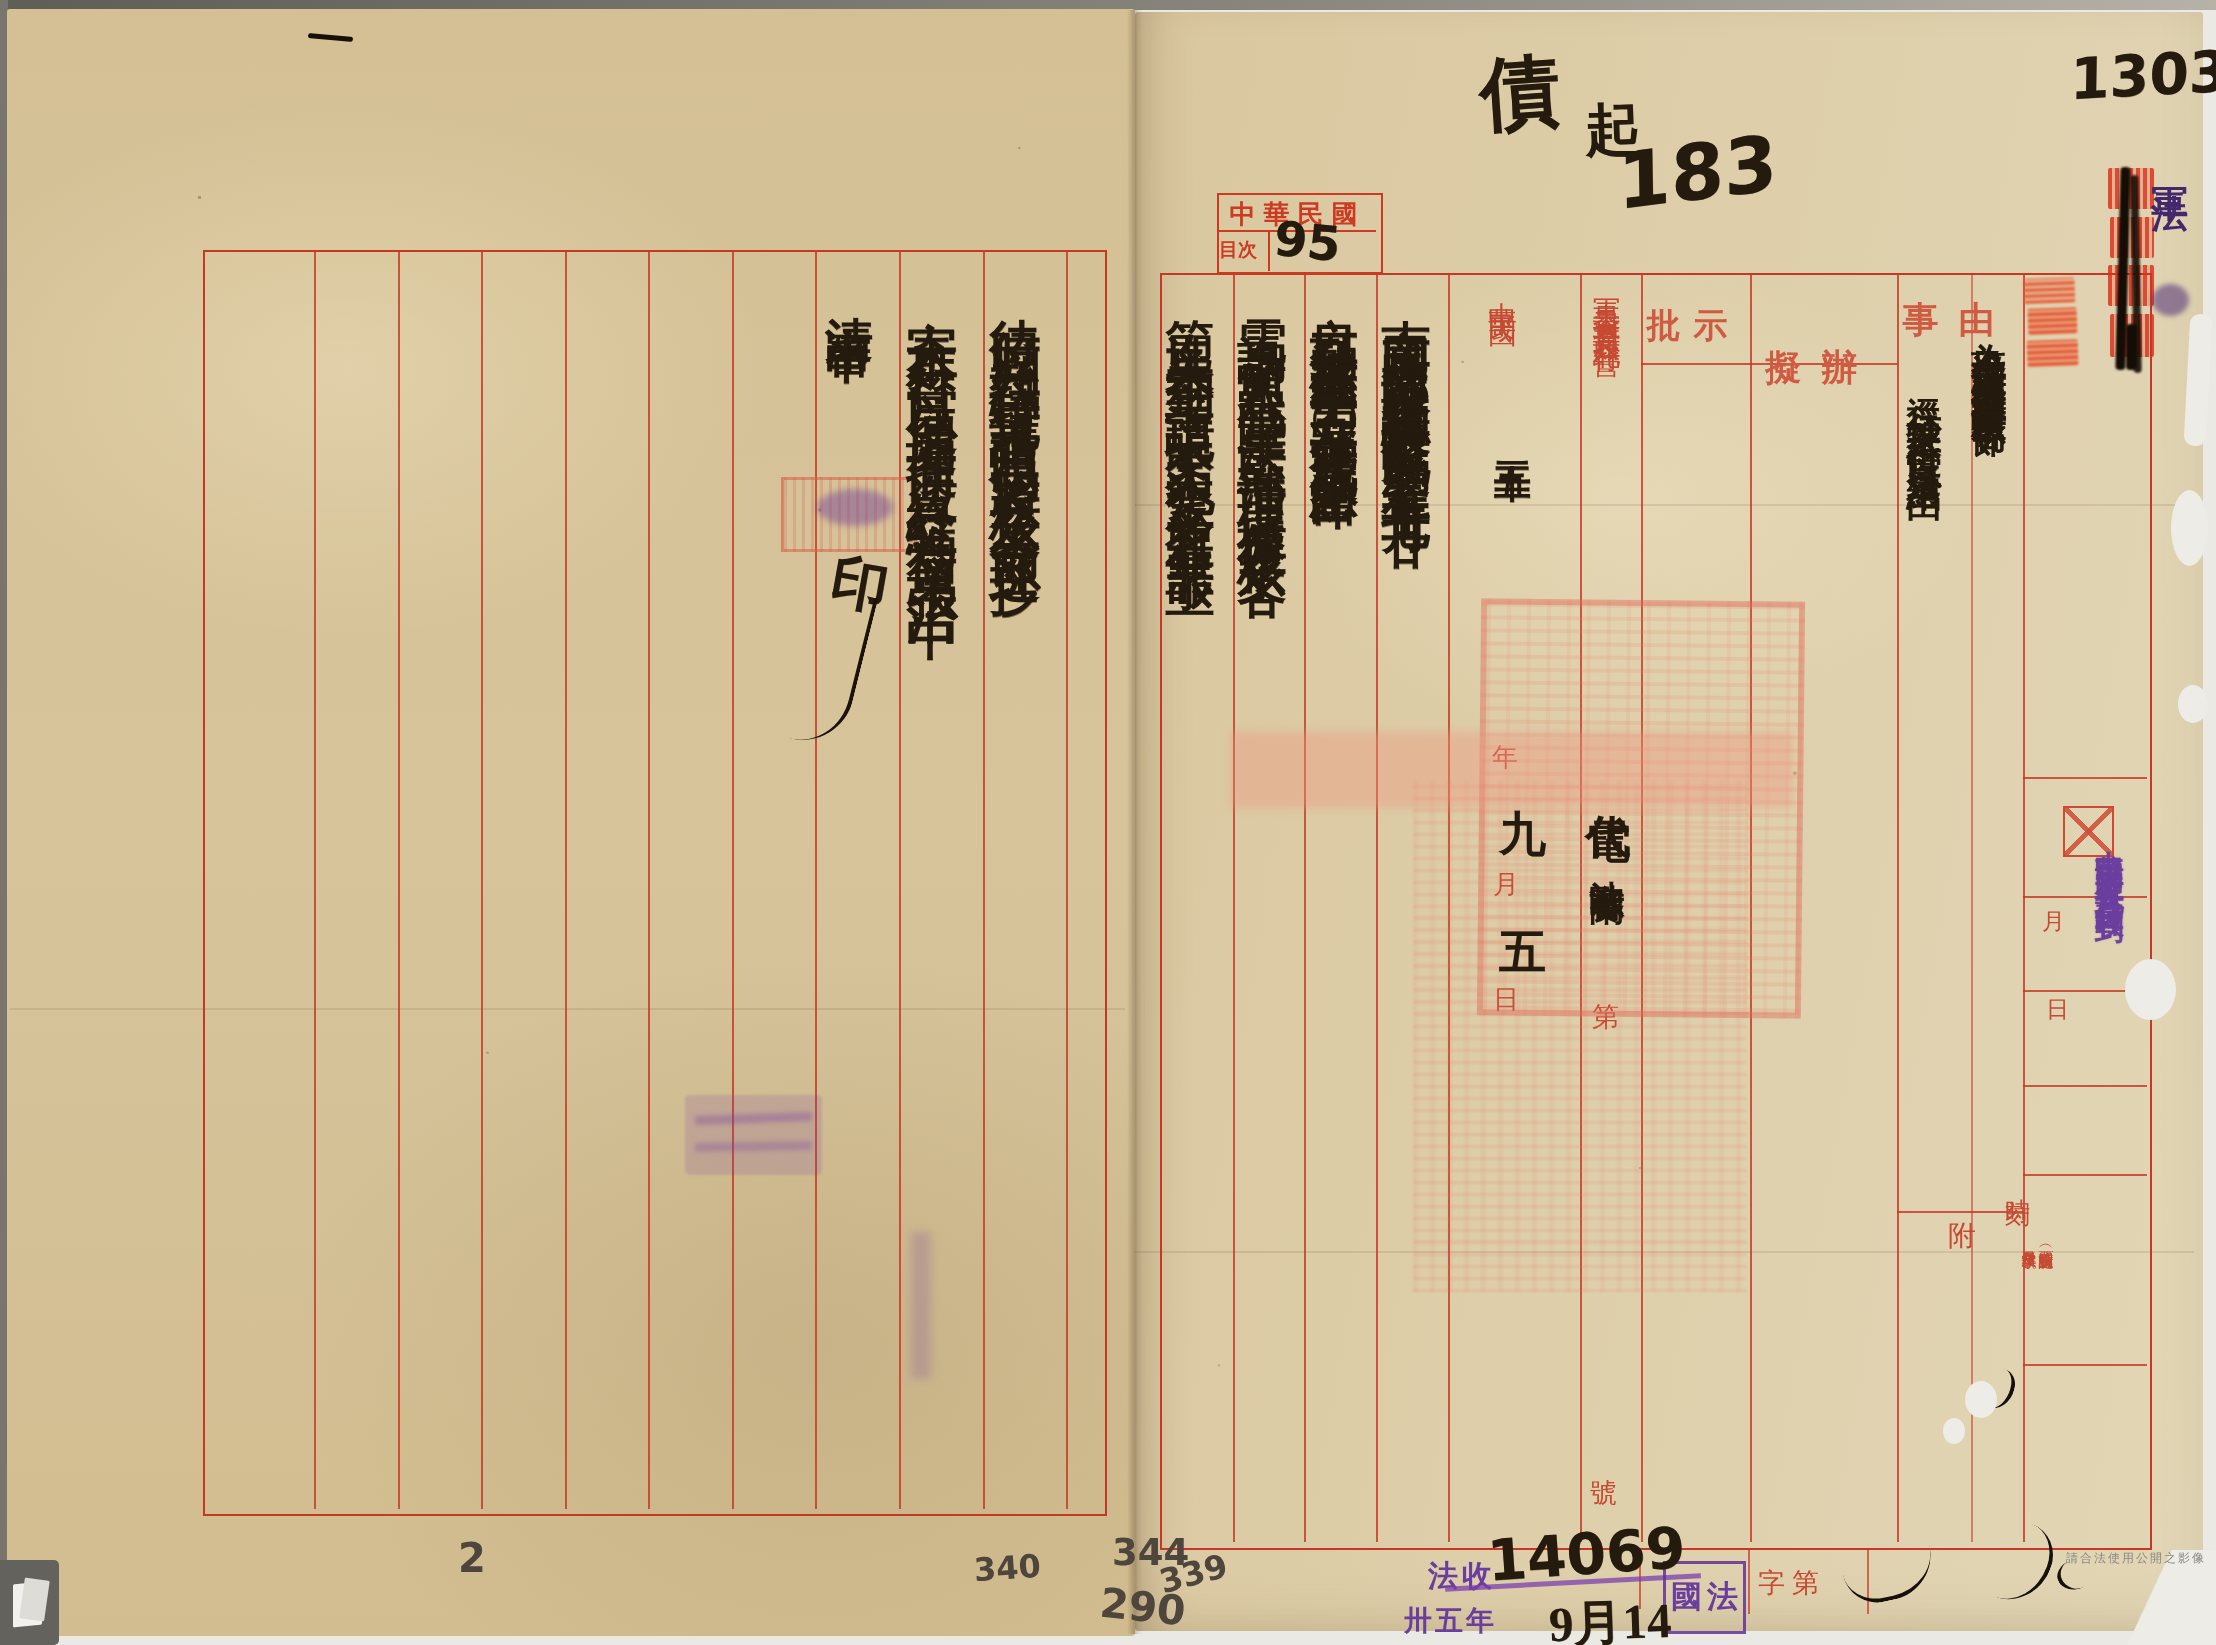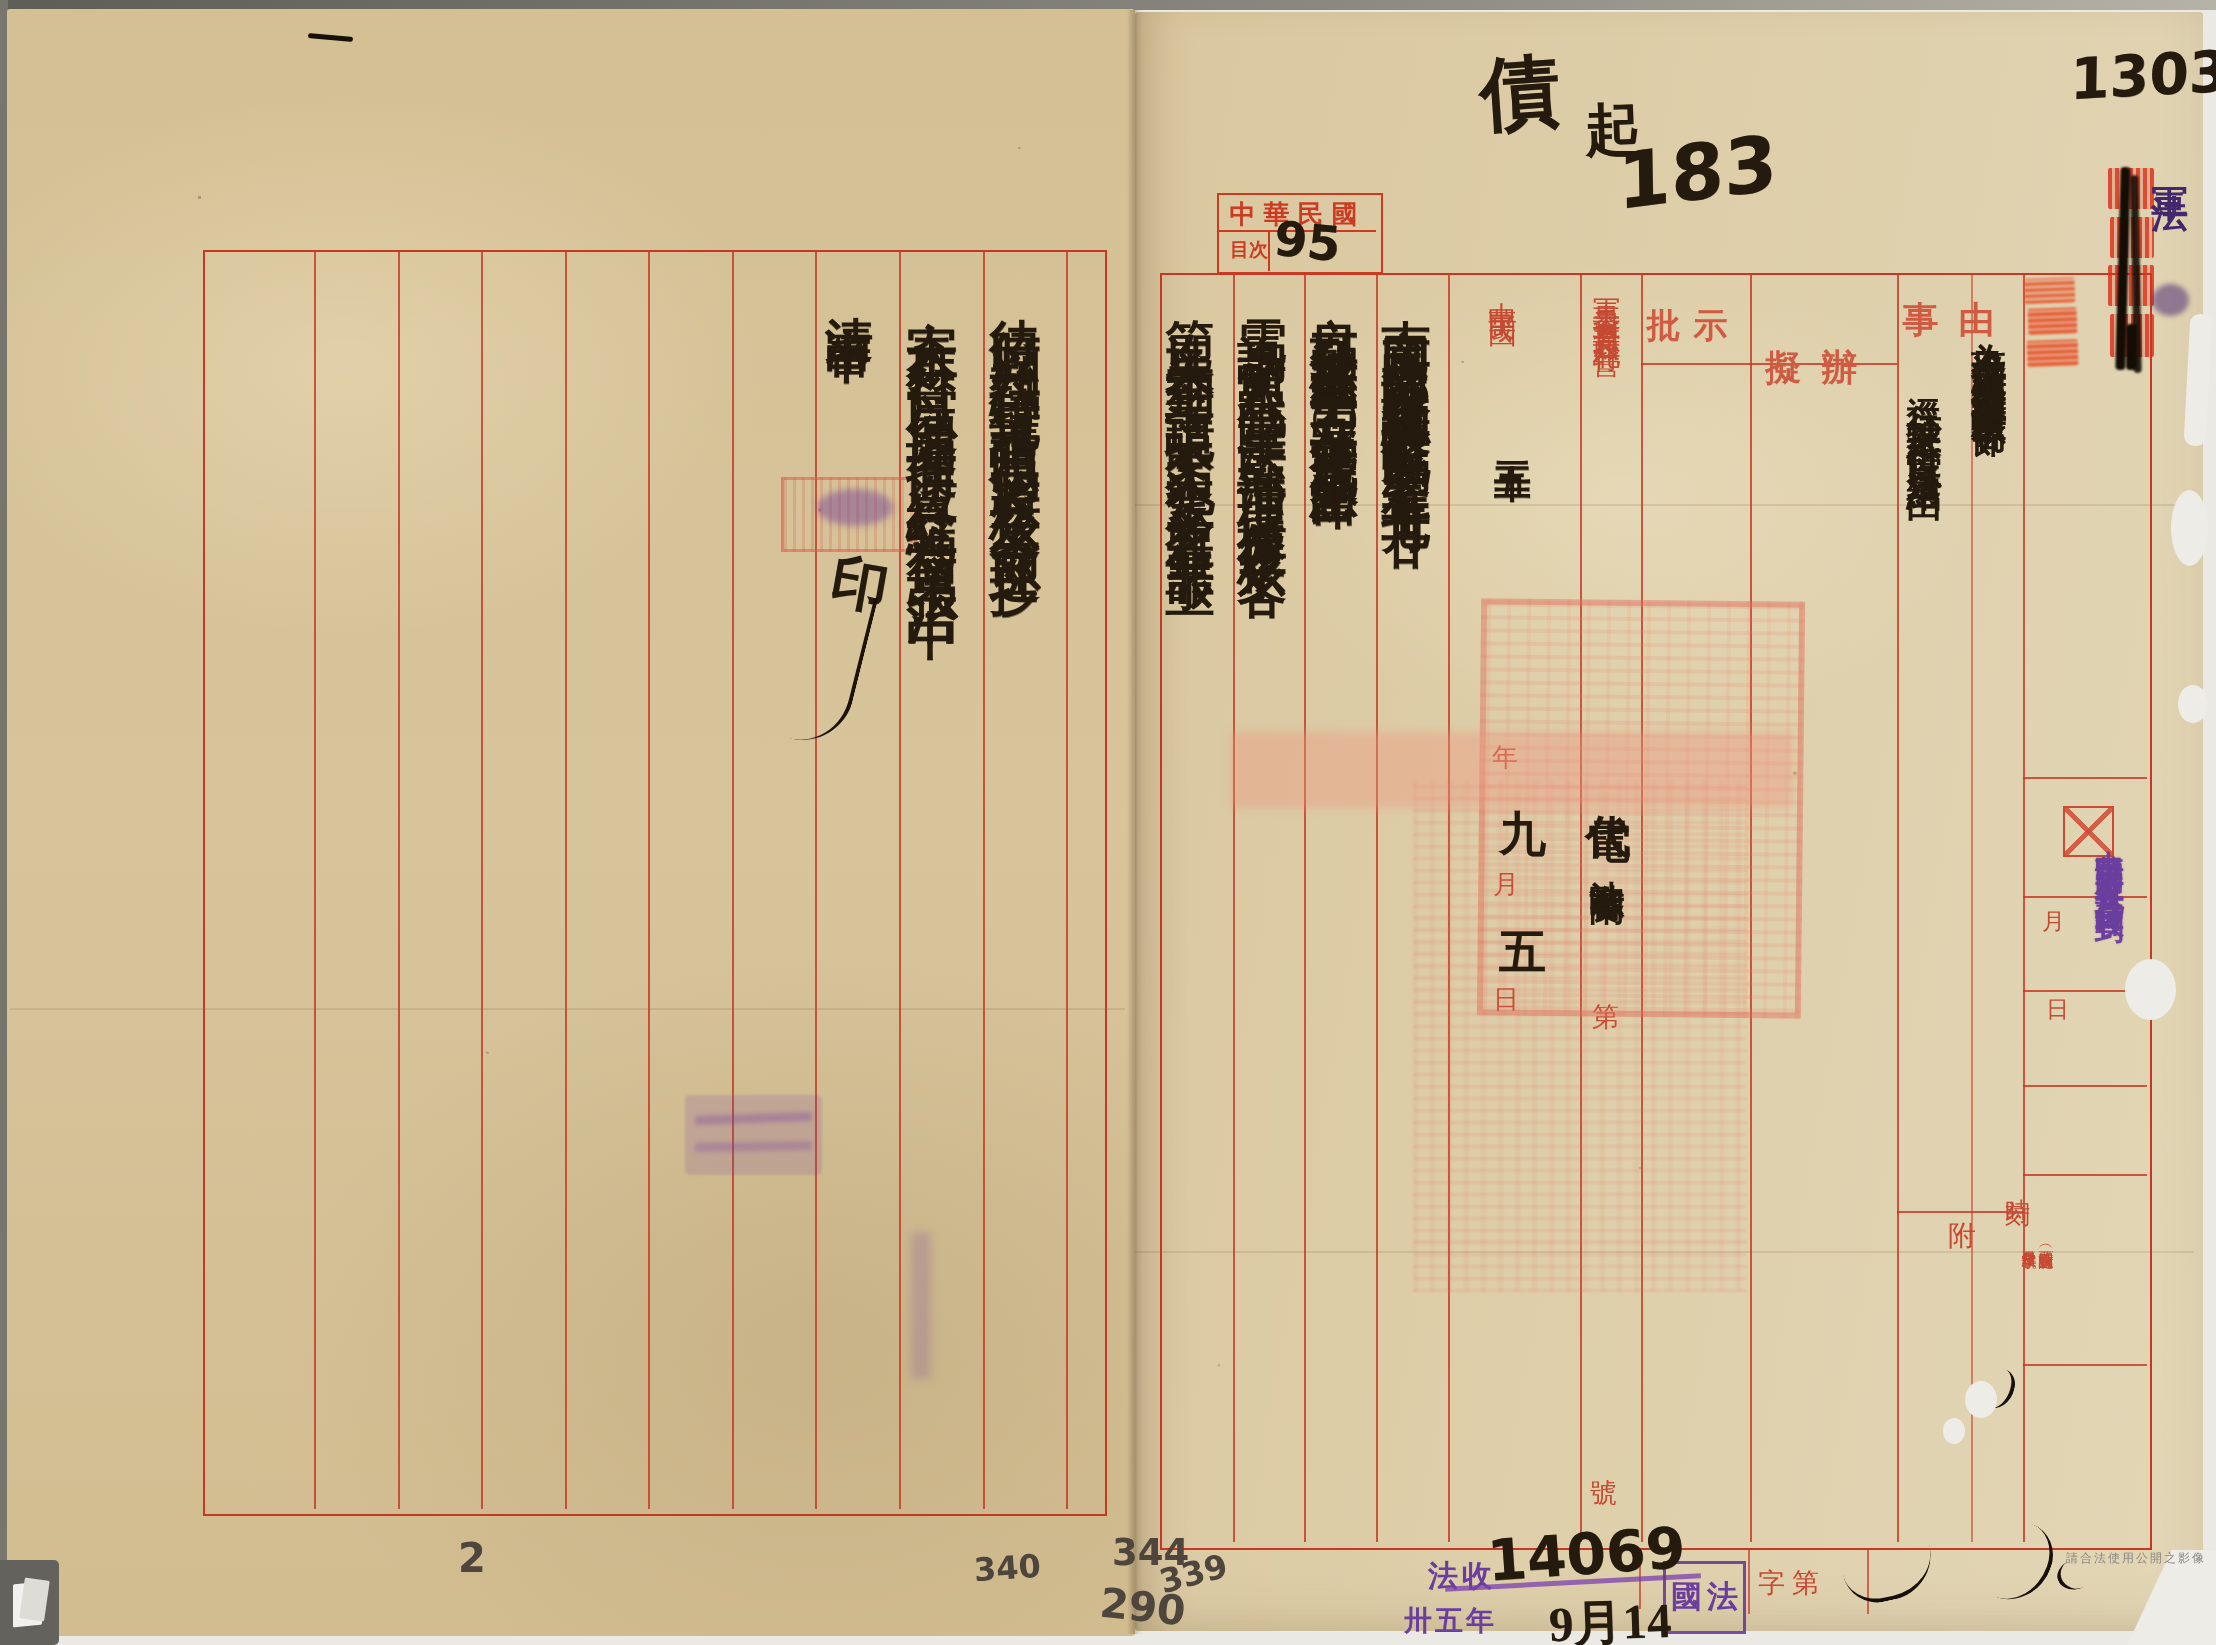--- a/index.html
+++ b/index.html
@@ -198,21 +198,21 @@
   <div class="abs v" style="left:2151px;top:158px;font-size:37px;letter-spacing:7px;color:#44286e;font-weight:700;z-index:7;">軍法</div>
   <div class="abs" style="left:2152px;top:284px;width:37px;height:32px;background:rgba(78,45,120,.55);filter:blur(2.5px);border-radius:50%;z-index:7;"></div>
 
   <div class="abs hand" style="left:1480px;top:40px;font-size:80px;transform:rotate(-4deg);z-index:6;">債</div>
   <div class="abs hand" style="left:1585px;top:92px;font-size:57px;transform:rotate(-2deg);z-index:6;">起</div>
   <div class="abs hand digits" style="left:1617px;top:128px;font-size:77px;transform:rotate(-7deg) skewX(-6deg);z-index:6;">183</div>
   <div class="abs hand digits" style="left:2070px;top:42px;font-size:57px;transform:rotate(-3deg) skewX(-4deg);z-index:6;">1303</div>
 
   <div class="abs" style="left:1217px;top:193px;width:162px;height:77px;border:2.5px solid #cc3a22;z-index:6;">
     <div class="abs" style="left:0;top:0;width:157px;height:33px;border-bottom:2px solid #cc3a22;text-align:center;direction:rtl;color:#cc3a22;font-size:26px;font-weight:700;letter-spacing:8px;padding-top:2px;">中華民國</div>
-    <div class="abs" style="left:0;top:37px;width:49px;height:34px;border-right:2px solid #cc3a22;color:#cc3a22;font-size:19px;font-weight:700;text-align:right;padding-top:5px;">目次</div>
+    <div class="abs" style="left:0;top:37px;width:49px;height:34px;border-right:2px solid #cc3a22;color:#cc3a22;font-size:19px;font-weight:700;text-align:left;padding-top:5px;">目次</div>
   </div>
   <div class="abs hand digits" style="left:1274px;top:213px;font-size:48px;transform:rotate(6deg);z-index:7;">95</div>
 
   <div class="abs purp" style="left:1428px;top:1556px;font-size:30px;letter-spacing:4px;z-index:6;">法收</div>
   <div class="abs hand digits" style="left:1487px;top:1521px;font-size:57px;transform:rotate(-4deg);z-index:7;">14069</div>
   <div class="abs" style="left:1445px;top:1580px;width:256px;height:4.6px;background:rgba(123,63,174,.75);transform:rotate(-3deg);z-index:6;"></div>
   <div class="abs purp" style="left:1404px;top:1602px;font-size:28px;letter-spacing:3px;z-index:6;">卅五年</div>
   <div class="abs hand" style="left:1549px;top:1590px;font-size:49px;transform:rotate(-2deg);z-index:7;">9月14</div>
   <div class="abs" style="left:1663px;top:1561px;width:77px;height:67px;border:3px solid rgba(100,48,150,.85);z-index:6;text-align:right;">
     <span class="purp" style="font-size:31px;letter-spacing:5px;line-height:65px;">國法</span>

